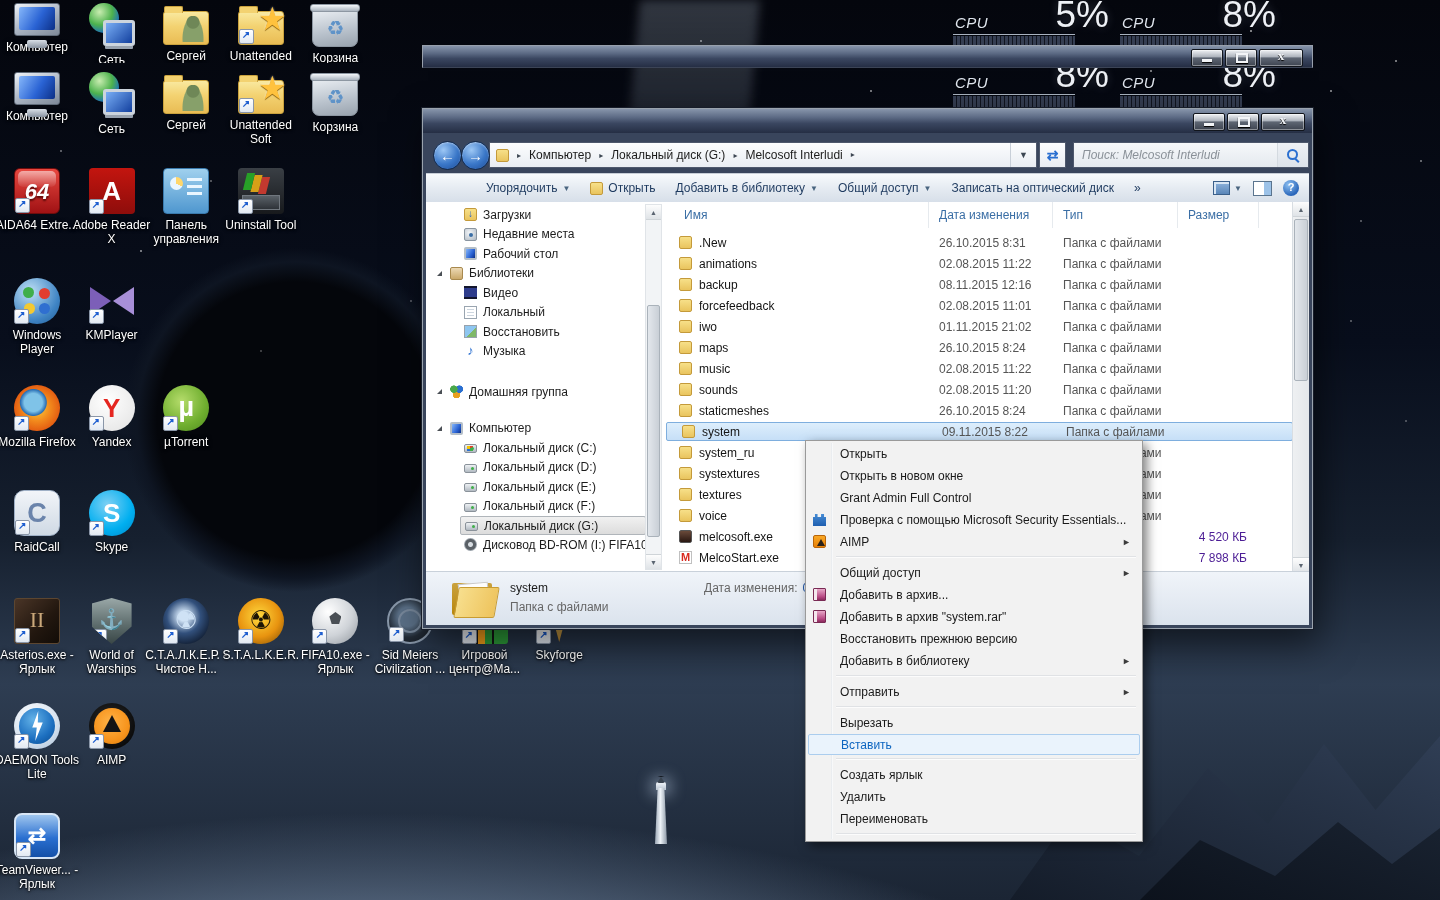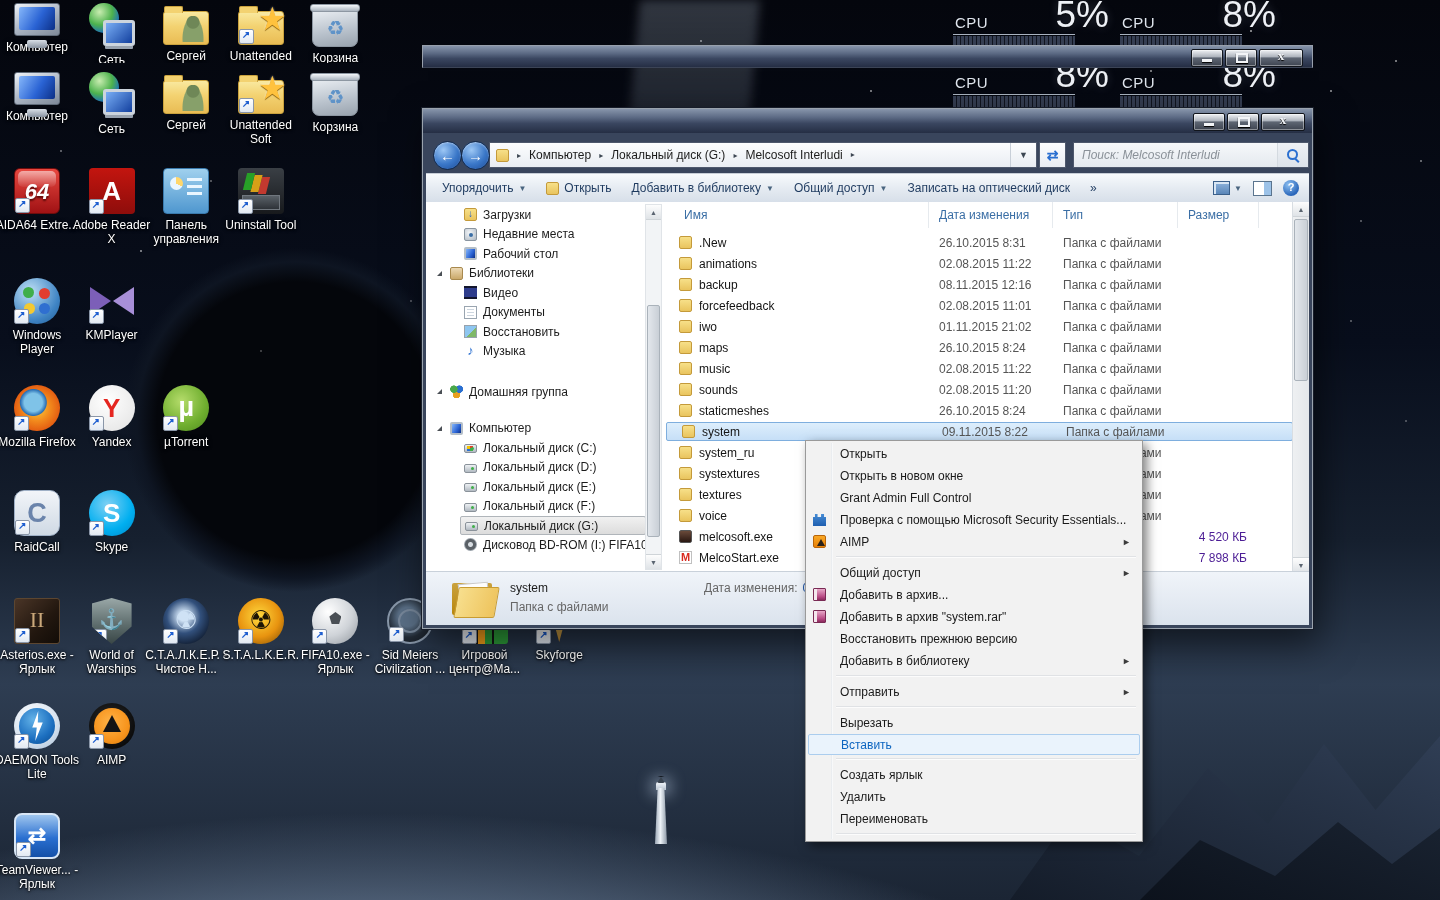--- a/index.html
+++ b/index.html
@@ -146,21 +146,21 @@
     background:radial-gradient(circle at 45% 40%,#ffb347,#f7941d 60%,#d87a0a);}
   .ic-aimp::after{content:"";position:absolute;left:14px;top:12px;border-left:9px solid transparent;
     border-right:9px solid transparent;border-bottom:17px solid #141414;}
   .ic-teamviewer{border-radius:8px;background:linear-gradient(#9fc6ef,#2a6fd0 55%,#1450a8);
     border:2px solid #d8e6f6;box-sizing:border-box;}
   .ic-teamviewer::after{content:"⇄";position:absolute;left:0;right:0;top:8px;text-align:center;font-size:22px;
     font-weight:bold;color:#fff;}
   
   .gadget{position:absolute;width:158px;height:54px;z-index:2;}
   .glabel{position:absolute;left:2px;top:12px;font-size:15px;letter-spacing:.5px;color:#dfe5ee;
-    text-shadow:0 1px 2px #000;}
+    text-shadow:0 1px 2px #000;font-style:italic;}
   .gval{position:absolute;right:2px;top:-8px;font-size:37px;font-weight:300;color:#eef1f6;
     text-shadow:0 1px 3px rgba(0,0,0,.7),0 0 8px rgba(220,230,255,.25);}
   .gline{position:absolute;left:0;top:32px;width:122px;height:1px;background:#c8d2e0;opacity:.85;}
   .gmeter{position:absolute;left:0;top:34px;width:122px;height:12px;
     background:repeating-linear-gradient(90deg,#353e52 0 3px,#10141f 3px 4px);}
   .gfill{position:absolute;left:0;top:0;bottom:0;
     background:repeating-linear-gradient(90deg,#e6edfa 0 3px,#5a6residual 0,#5a6a8a 3px 4px);}
   
   .winbar{position:absolute;left:422px;top:45px;width:891px;height:23px;z-index:3;
     background:linear-gradient(#8795ab 0%,#5c6a84 35%,#3a4660 60%,#252e44 100%);
@@ -571,21 +571,21 @@
   </div>
   <div class="rfr"></div>
   <div class="srch">
     <span class="ph">Поиск: Melcosoft Interludi</span>
     <span class="mbtn">
         <span class="mag"></span>
       </span>
   </div>
 
   <div class="etool">
-    <span id="tbitems" style="display:flex;align-items:center;">
+    <span id="tbitems" style="display:flex;align-items:center;margin-left:44px;">
         <span class="tb-btn">
           <span>Упорядочить</span>
           <span class="dd">▼</span>
         </span>
         <span class="tb-btn">
           <span class="mi mi-folder-open"></span>
           <span>Открыть</span>
         </span>
         <span class="tb-btn">
           <span>Добавить в библиотеку</span>
@@ -634,21 +634,21 @@
               <span class="tw"></span>
               <span class="mi mi-library"></span>
               <span>Библиотеки</span>
             </div>
             <div class="nav-item">
               <span class="mi mi-video"></span>
               <span>Видео</span>
             </div>
             <div class="nav-item">
               <span class="mi mi-documents"></span>
-              <span>Документы</span>
+              <span>Локальный</span>
             </div>
             <div class="nav-item">
               <span class="mi mi-pictures"></span>
               <span>Восстановить</span>
             </div>
             <div class="nav-item">
               <span class="mi mi-music"></span>
               <span>Музыка</span>
             </div>
           </div>

